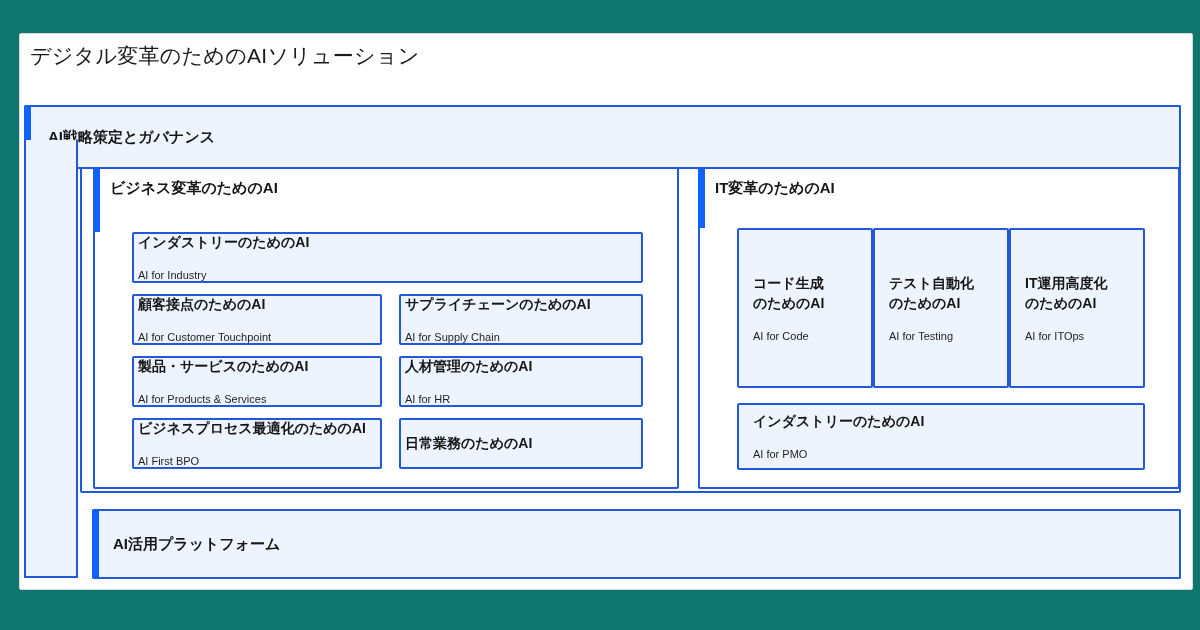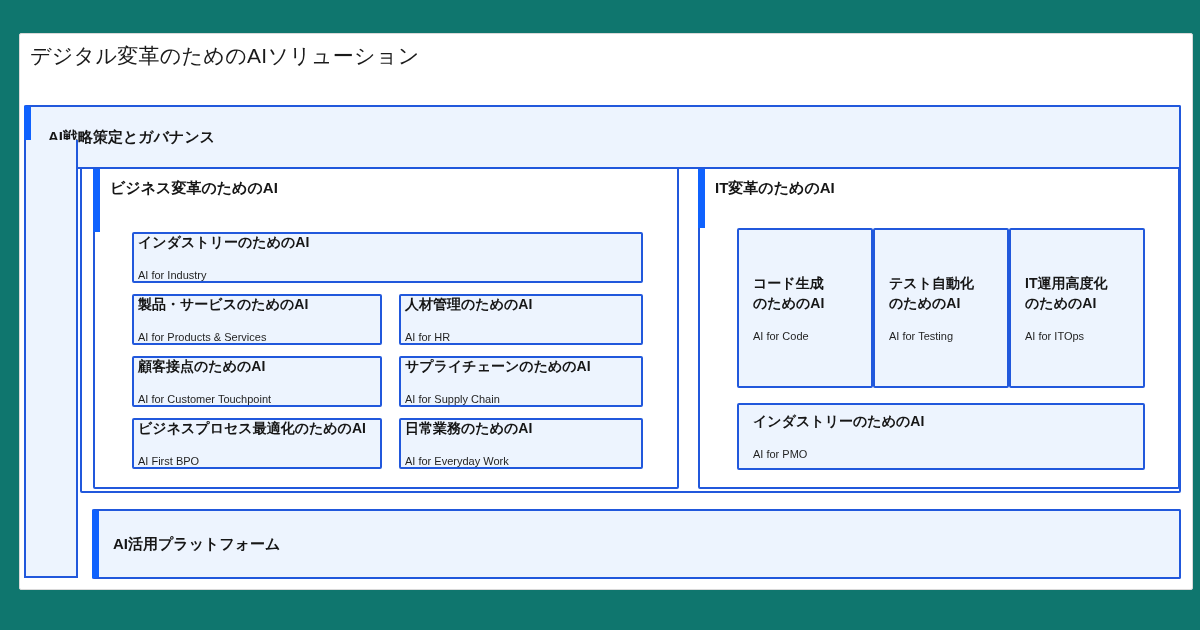--- a/index.html
+++ b/index.html
@@ -115,46 +115,45 @@
     <div class="section-label">ビジネス変革のためのAI</div>
     <div class="biz-grid">
       <div class="biz-row">
         <div class="item full">
           <div class="jp">インダストリーのためのAI</div>
           <div class="en">AI for Industry</div>
         </div>
       </div>
       <div class="biz-row">
         <div class="item col-a">
+          <div class="jp">顧客接点のためのAI</div>
+          <div class="en">AI for Customer Touchpoint</div>
+        </div>
+        <div class="item col-b">
+          <div class="jp">サプライチェーンのためのAI</div>
+          <div class="en">AI for Supply Chain</div>
+        </div>
+      </div>
+      <div class="biz-row">
+        <div class="item col-a">
           <div class="jp">製品・サービスのためのAI</div>
           <div class="en">AI for Products &amp; Services</div>
         </div>
         <div class="item col-b">
           <div class="jp">人材管理のためのAI</div>
           <div class="en">AI for HR</div>
         </div>
       </div>
       <div class="biz-row">
         <div class="item col-a">
-          <div class="jp">顧客接点のためのAI</div>
-          <div class="en">AI for Customer Touchpoint</div>
-        </div>
-        <div class="item col-b">
-          <div class="jp">サプライチェーンのためのAI</div>
-          <div class="en">AI for Supply Chain</div>
-        </div>
-      </div>
-      <div class="biz-row">
-        <div class="item col-a">
           <div class="jp">ビジネスプロセス最適化のためのAI</div>
           <div class="en">AI First BPO</div>
         </div>
         <div class="item col-b">
           <div class="jp">日常業務のためのAI</div>
-          <div class="en">AI for Everyday Work</div>
         </div>
       </div>
     </div>
   </div>
 
   <div class="section section-it">
     <div class="section-accent"></div>
     <div class="section-label">IT変革のためのAI</div>
     <div class="it-cols">
       <div class="item">

